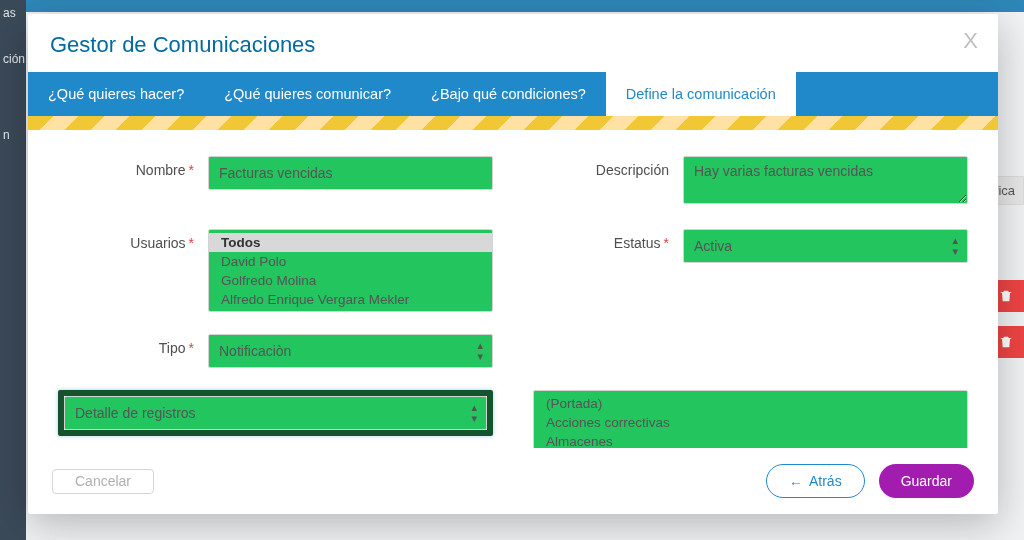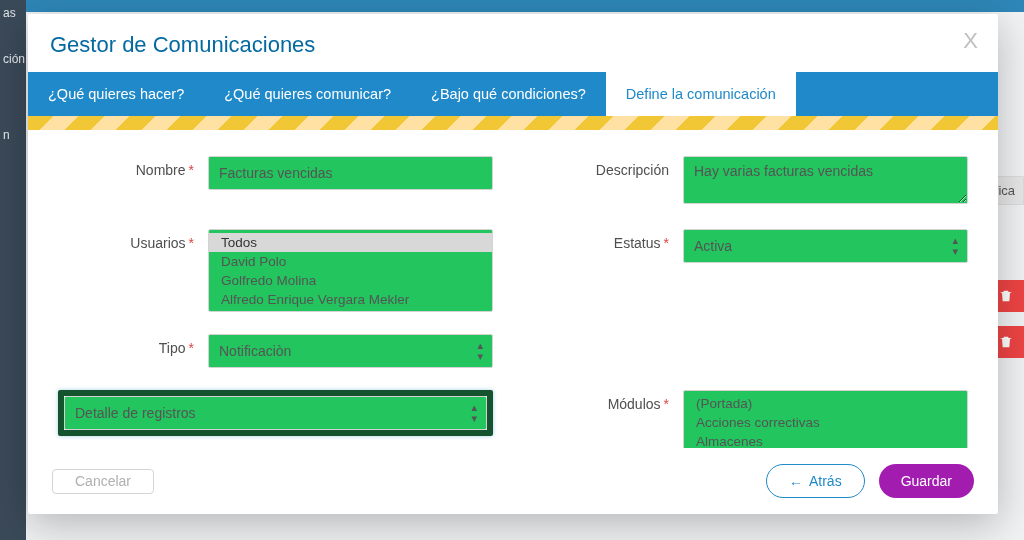--- a/index.html
+++ b/index.html
@@ -39,21 +39,21 @@
   textarea { height:48px; min-height:48px; padding:6px 10px; resize:vertical; }
   select { height:34px; padding:0 24px 0 10px; -webkit-appearance:none; -moz-appearance:none; appearance:none; background-image:none; }
   .select-wrap { position:relative; }
   .select-wrap .chev { position:absolute; right:10px; top:50%; transform:translateY(-50%); pointer-events:none; color:#555; font-size:11px; line-height:1; }
   .select-focus { border:6px solid #14532d; box-shadow:0 0 4px rgba(32,137,201,.4); border-radius:2px; }
   .listbox { height:83px; overflow:auto; position:relative; padding:3px 0; }
   .listbox::-webkit-scrollbar { width:9px; }
   .listbox::-webkit-scrollbar-thumb { background:#c1c1c1; border-radius:4px; }
   .listbox::-webkit-scrollbar-track { background:#f1f1f1; }
   .list-item { padding:0 12px; line-height:19px; font-size:13.5px; cursor:default; white-space:nowrap; overflow:hidden; text-overflow:ellipsis; }
-  .list-item.selected { background:#d8d8d8; font-weight:400; color:#333; }
+  .list-item.selected { background:#d8d8d8; font-weight:700; color:#333; }
   .modal-footer { display:flex; align-items:center; padding:16px 24px 16px 24px; border-top:none; }
   .btn { height:34px; padding:0 22px; font-size:14px; border-radius:17px; background:#fff; cursor:pointer; display:inline-flex; align-items:center; gap:6px; }
   .btn-cancel { border:1px solid #d5d5d5; color:#b0b0b0; border-radius:4px; height:25px; }
   .btn-back { border:1px solid #2089c9; color:#2089c9; }
   .btn-save { border:none; background:#a21caf; color:#fff; }
   .spacer { flex:1; }
 </style>
 </head>
 <body>
 
@@ -155,21 +155,20 @@
           <div class="select-wrap select-focus">
             <select>
               <option>Detalle de registros</option>
             </select>
             <span class="chev">▴<br>▾</span>
           </div>
         </div>
       </div>
 
       <div class="field">
-        <div class="flabel"><span>Módulos</span><span class="req">*</span></div>
         <div class="fcontrol">
           <div class="listbox" id="modulos-list">
               <div class="list-item">(Portada)</div>
               <div class="list-item">Acciones correctivas</div>
               <div class="list-item">Almacenes</div>
             </div>
         </div>
       </div>
 
     </div>

